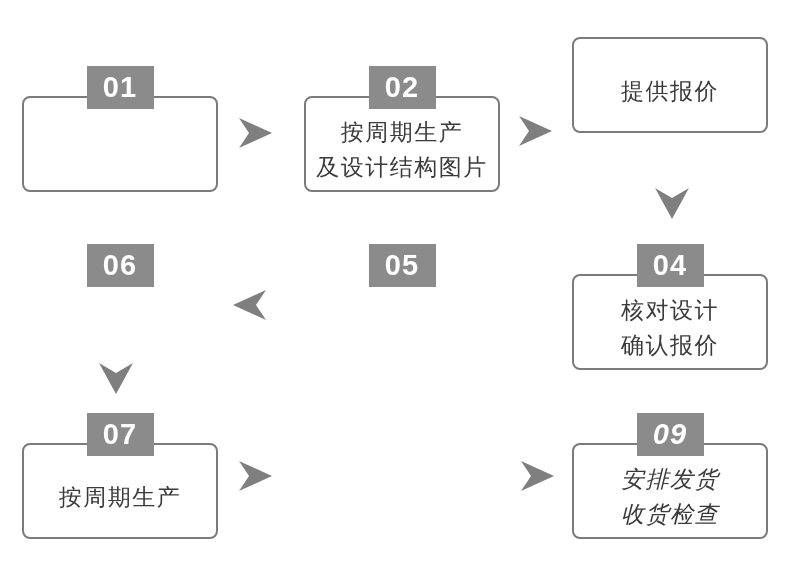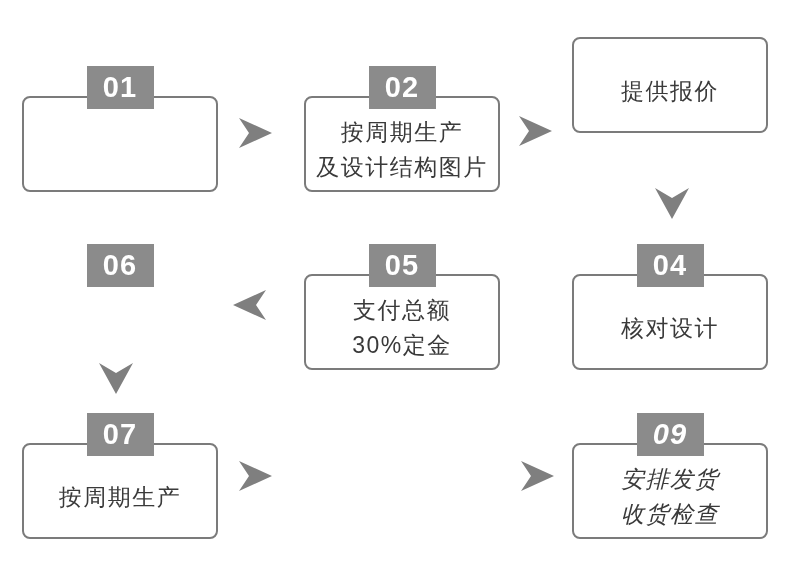--- a/index.html
+++ b/index.html
@@ -105,30 +105,27 @@
   <svg class="arrow" style="left:655px; top:188px;" width="34" height="31" viewBox="0 0 34 31">
     <polygon points="0,0 17,31 34,0 17,10" fill="#7f7f7f"></polygon>
   </svg>
 
   <div class="step" style="left:572px; top:236px;">
     <div class="badge">
       <span>04</span>
     </div>
     <div class="box">
       <div class="line">核对设计</div>
+      <div class="line">确认报价</div>
     </div>
   </div>
 
   <div class="step" style="left:304px; top:236px;">
     <div class="badge">
       <span>05</span>
-    </div>
-    <div class="box">
-      <div class="line">支付总额</div>
-      <div class="line">30%定金</div>
     </div>
   </div>
 
   <svg class="arrow" style="left:233px; top:290px;" width="33" height="30" viewBox="0 0 33 30">
     <polygon points="33,0 0,15 33,30 23,15" fill="#7f7f7f"></polygon>
   </svg>
 
   <div class="step" style="left:22px; top:236px;">
     <div class="badge">
       <span>06</span>

